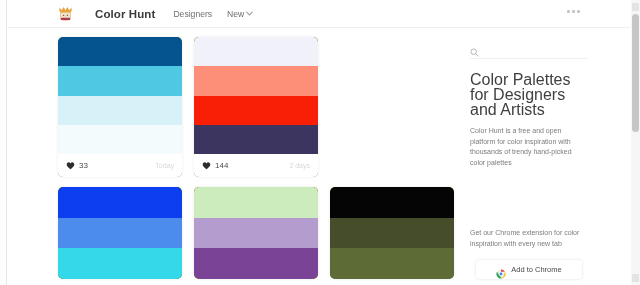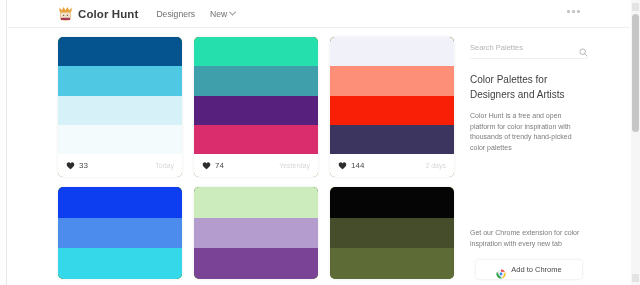--- a/index.html
+++ b/index.html
@@ -62,21 +62,21 @@
     width: 622px; height: 28px;
     background: #ffffff;
     border-bottom: 1px solid #efefef;
     display: flex;
     align-items: center;
   }
   .brand {
     display: flex;
     align-items: center;
     margin-left: 50px;
-    gap: 5px;
+    gap: 22px;
     cursor: pointer;
   }
   .logo-icon {
     width: 15px; height: 16px;
     position: relative;
     flex: none;
   }
   .brand-name {
     font-size: 11.5px;
     color: #3b3b3b;
@@ -208,21 +208,21 @@
     width: 88px;
     padding: 0;
   }
   .search-input::placeholder { color: #b4b4b4; }
   .search-icon {
     width: 9px; height: 9px;
     flex: none;
     cursor: pointer;
   }
   .side-title {
-    font-size: 10px;
+    font-size: 16px;
     line-height: 15px;
     color: #3f3f3f;
     font-weight: 400;
     margin-bottom: 9px;
   }
   .side-desc {
     font-size: 7px;
     line-height: 10.5px;
     color: #7c7c7c;
     width: 112px;
@@ -316,39 +316,20 @@
                 <svg viewBox="0 0 24 22" width="9" height="9">
                     <path d="M12 21 C2 13 0 8 3.5 4 C7 0 11 3 12 5.5 C13 3 17 0 20.5 4 C24 8 22 13 12 21 Z" fill="#2e2e2e"></path>
                   </svg>
               </span>
               <span class="like-count">33</span>
             </span>
             <span class="when">Today</span>
           </div>
         </div>
 
-        <div class="card">
-          <div class="swatches">
-            <div class="sw" style="background:#25e0ac"></div>
-            <div class="sw" style="background:#3fa0ab"></div>
-            <div class="sw" style="background:#57207c"></div>
-            <div class="sw" style="background:#da2d6e"></div>
-          </div>
-          <div class="card-foot">
-            <span class="likes">
-              <span class="heart">
-                <svg viewBox="0 0 24 22" width="9" height="9">
-                    <path d="M12 21 C2 13 0 8 3.5 4 C7 0 11 3 12 5.5 C13 3 17 0 20.5 4 C24 8 22 13 12 21 Z" fill="#2e2e2e"></path>
-                  </svg>
-              </span>
-              <span class="like-count">74</span>
-            </span>
-            <span class="when">Yesterday</span>
-          </div>
-        </div>
 
         <div class="card">
           <div class="swatches">
             <div class="sw" style="background:#f1f2f9"></div>
             <div class="sw" style="background:#fd8f78"></div>
             <div class="sw" style="background:#f81f06"></div>
             <div class="sw" style="background:#3c3560"></div>
           </div>
           <div class="card-foot">
             <span class="likes">
@@ -388,21 +369,20 @@
             <div class="sw" style="background:#464d2a"></div>
             <div class="sw" style="background:#5d6b36"></div>
           </div>
         </div>
       </div>
     </div>
 
     <div class="sidebar">
 
       <div class="search-box">
-        <input class="search-input" type="text" placeholder="Search Palettes" style="">
         <span class="search-icon">
           <svg viewBox="0 0 20 20" width="9" height="9">
             <circle cx="8.2" cy="8.2" r="6.1" fill="none" stroke="#9a9a9a" stroke-width="1.6"></circle>
             <line x1="12.8" y1="12.8" x2="18" y2="18" stroke="#9a9a9a" stroke-width="1.6" stroke-linecap="round"></line>
           </svg>
         </span>
       </div>
 
       <div class="side-title">Color Palettes for Designers and Artists</div>
       <div class="side-desc">Color Hunt is a free and open platform for color inspiration with thousands of trendy hand-picked color palettes</div>

